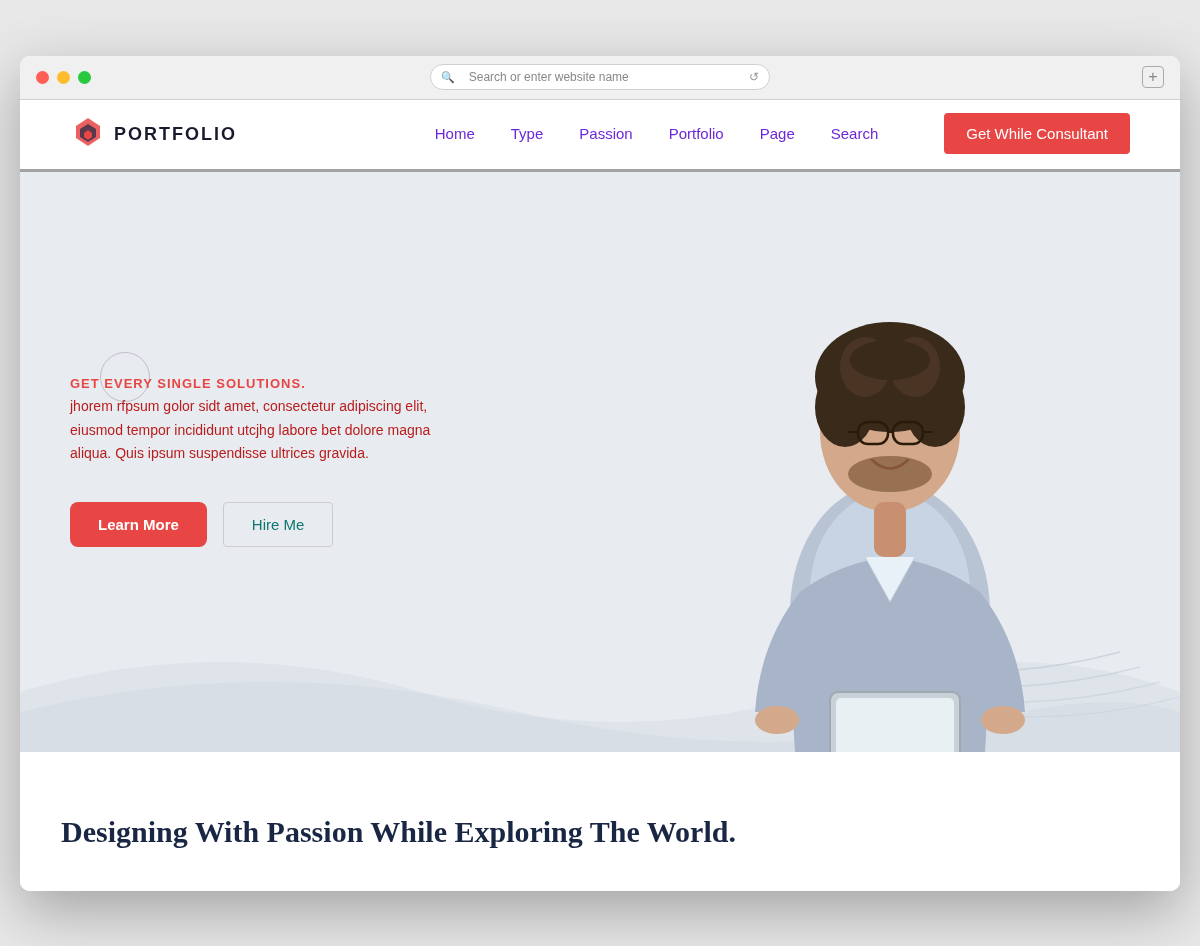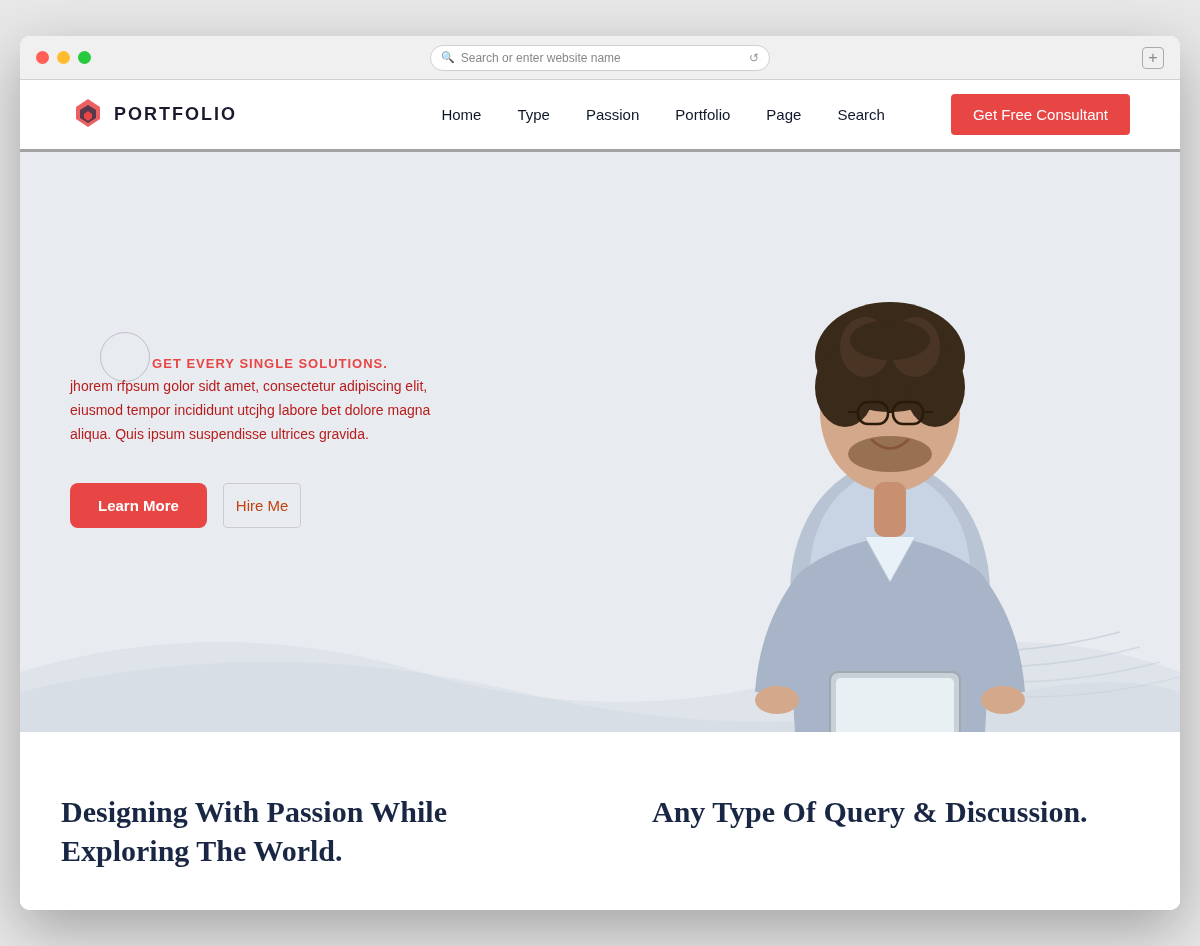--- a/index.html
+++ b/index.html
@@ -64,20 +64,21 @@
 
     .address-bar .search-icon-svg {
       color: #999;
       font-size: 11px;
     }
 
     .address-text {
       font-size: 12px;
       color: #888;
       flex: 1;
+      margin-left: 8px;
     }
 
     .refresh-icon {
       color: #999;
       font-size: 12px;
     }
 
     .new-tab-btn {
       position: absolute;
       right: 16px;
@@ -124,21 +125,21 @@
 
     .nav-links {
       display: flex;
       align-items: center;
       gap: 36px;
       list-style: none;
     }
 
     .nav-links li a {
       text-decoration: none;
-      color: #0f172a;
+      color: #6d28d9;
       font-size: 15px;
       font-weight: 500;
     }
 
     .nav-cta {
       margin-left: 30px;
       background: #e84545;
       color: #fff !important;
       padding: 12px 22px;
       border-radius: 4px;
@@ -165,21 +166,20 @@
       padding-bottom: 60px;
     }
 
     .hero-tagline {
       color: #e84545;
       font-size: 13px;
       font-weight: 600;
       letter-spacing: 1px;
       text-transform: uppercase;
       margin-bottom: 4px;
-      text-align: center;
     }
 
     .hero-title {
       font-size: 52px;
       font-weight: 700;
       color: #1a2744;
       line-height: 1.2;
       margin-bottom: 24px;
       font-family: Georgia, serif;
     }
@@ -204,23 +204,23 @@
       border: none;
       padding: 14px 28px;
       border-radius: 8px;
       font-size: 15px;
       font-weight: 600;
       cursor: pointer;
     }
 
     .btn-secondary {
       background: transparent;
-      color: #c2410c;
+      color: #0f766e;
       border: 1.5px solid #ccc;
-      padding: 13px 12px;
+      padding: 13px 28px;
       border-radius: 4px;
       font-size: 15px;
       font-weight: 500;
       cursor: pointer;
     }
 
     
     .hero-circle {
       position: absolute;
       left: 80px;
@@ -325,21 +325,21 @@
         <li>
           <a href="#">Portfolio</a>
         </li>
         <li>
           <a href="#">Page</a>
         </li>
         <li>
           <a href="#">Search</a>
         </li>
         <li>
-          <a href="#" class="nav-cta">Get Free Consultant</a>
+          <a href="#" class="nav-cta">Get While Consultant</a>
         </li>
       </ul>
     </nav>
 
     <section class="hero">
 
       <div class="hero-circle"></div>
 
       <div class="hero-content">
         <p class="hero-tagline">GET EVERY SINGLE SOLUTIONS.</p>
@@ -402,18 +402,15 @@
         <path d="M820,35 Q970,75 1120,35" fill="none" stroke="rgba(180,190,205,0.4)" stroke-width="1.5"></path>
         <path d="M840,50 Q990,90 1140,50" fill="none" stroke="rgba(180,190,205,0.3)" stroke-width="1.5"></path>
         <path d="M860,65 Q1010,105 1160,65" fill="none" stroke="rgba(180,190,205,0.3)" stroke-width="1"></path>
       </svg>
     </section>
 
     <section class="bottom-section">
       <div class="bottom-left">
         <h2 class="bottom-title">Designing With Passion While Exploring The World.</h2>
       </div>
-      <div class="bottom-right">
-        <h2 class="bottom-title">Any Type Of Query &amp; Discussion.</h2>
-      </div>
     </section>
   </div>
 </div>
 
 </body></html>

